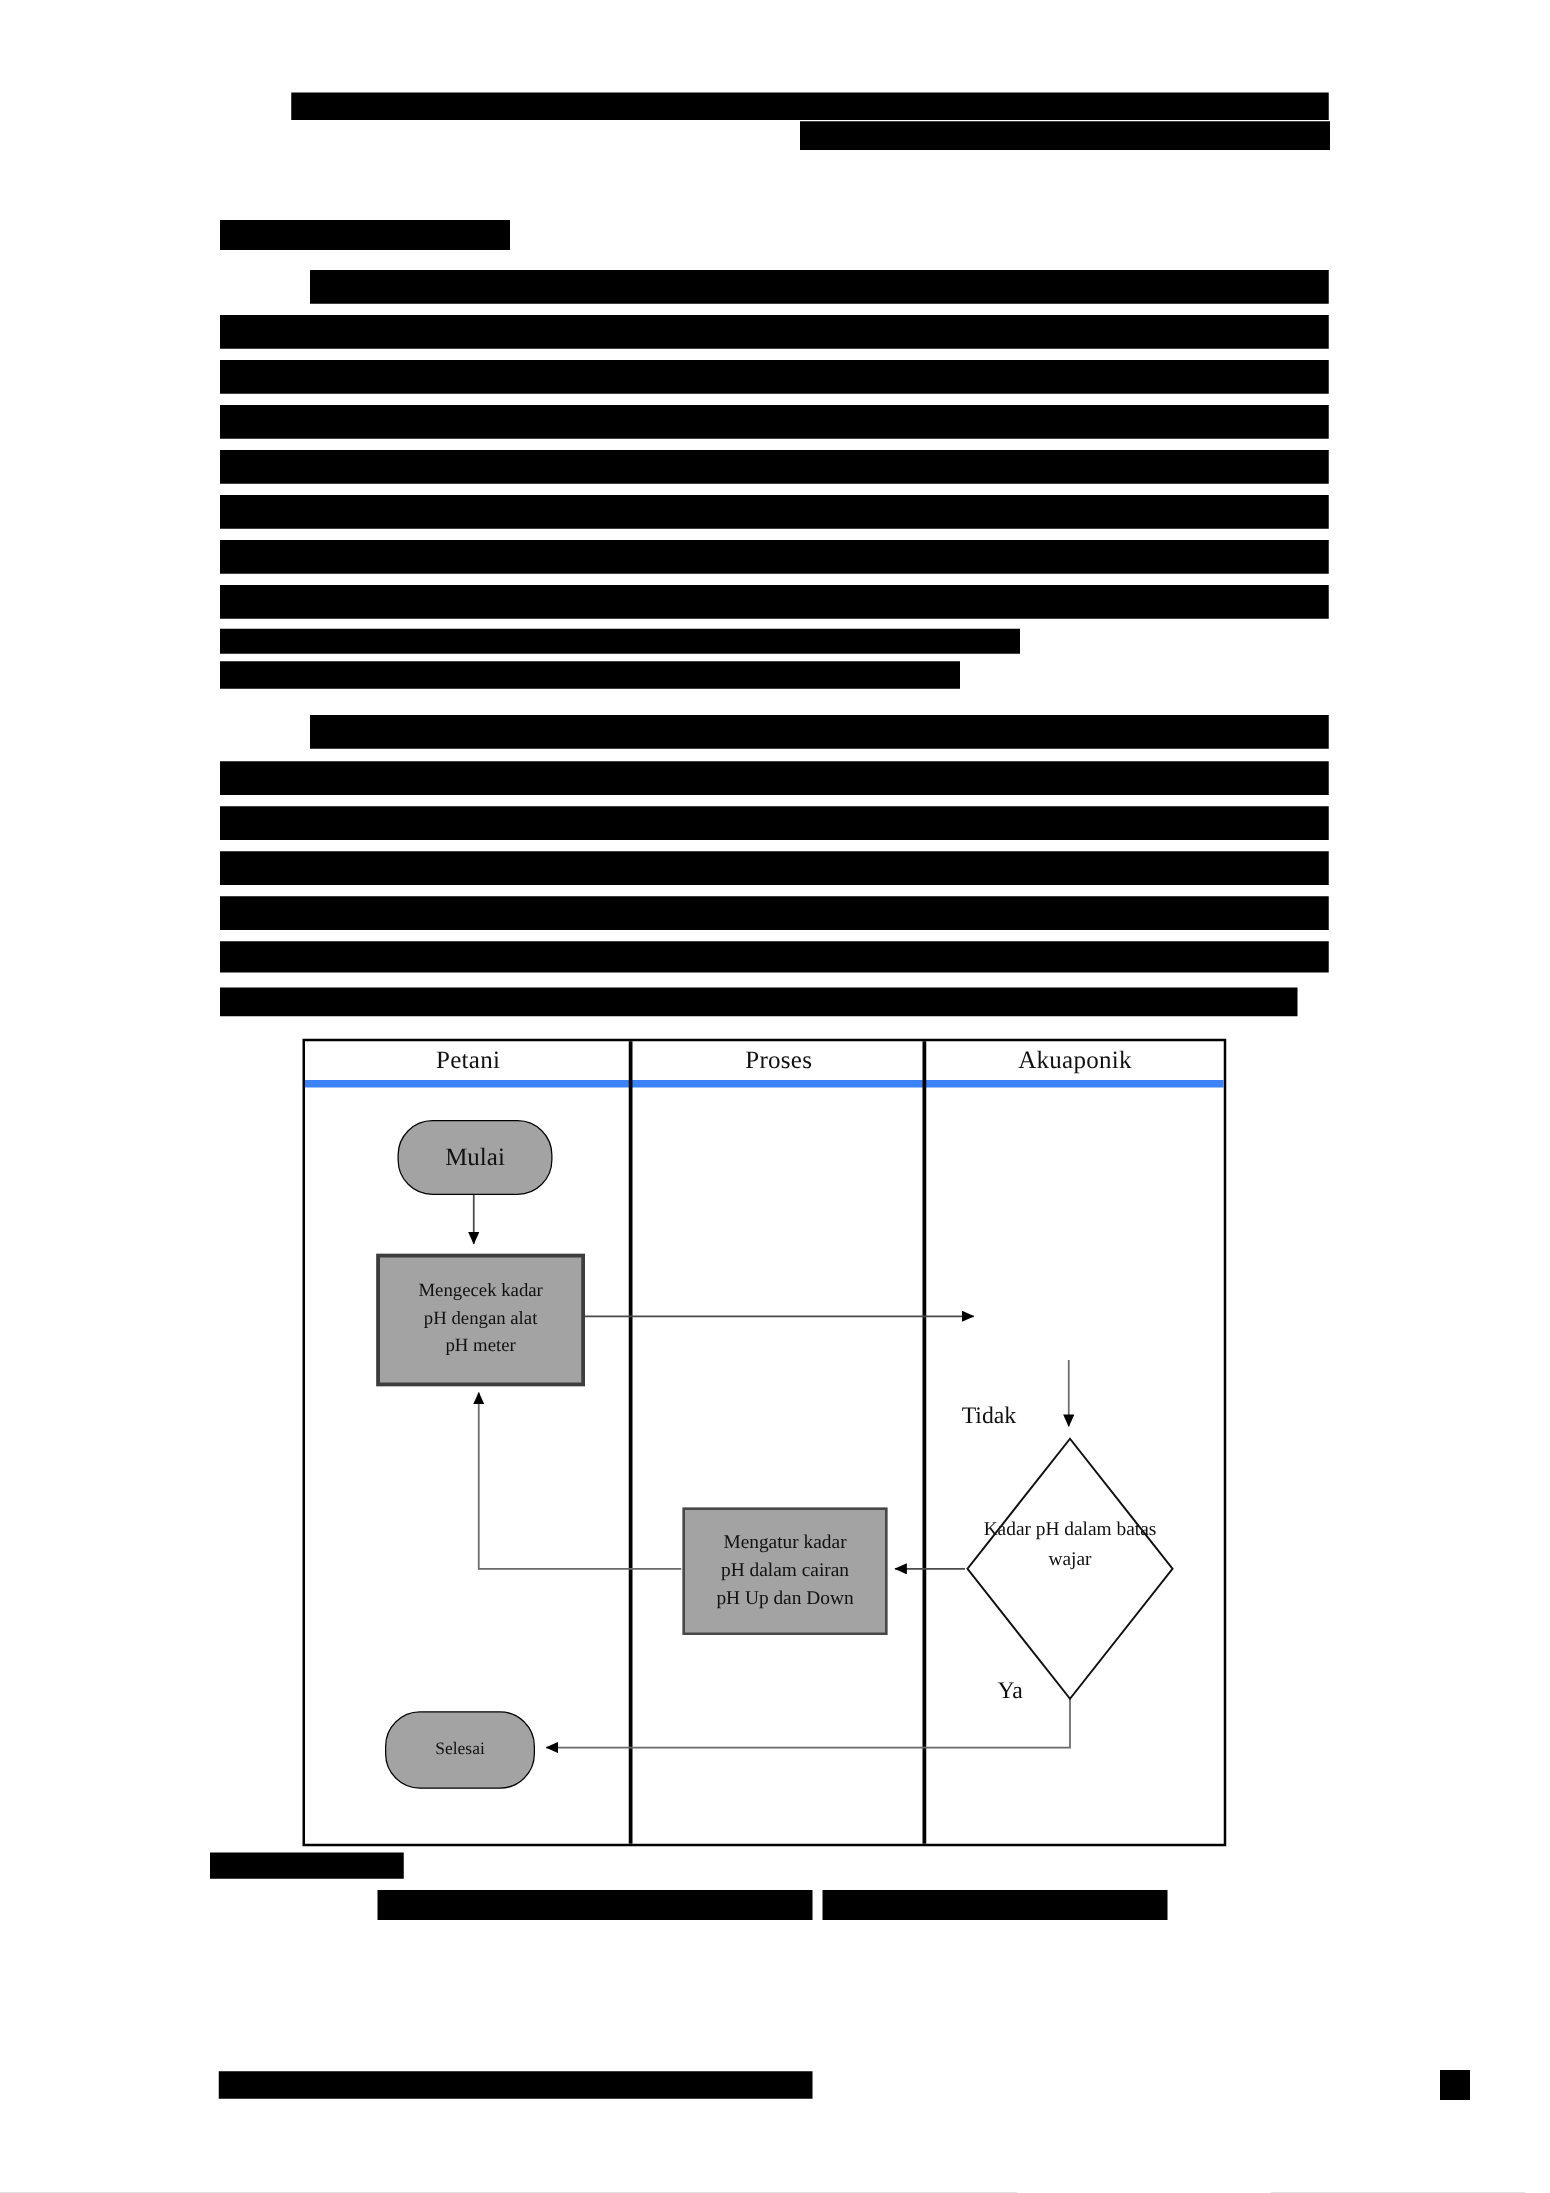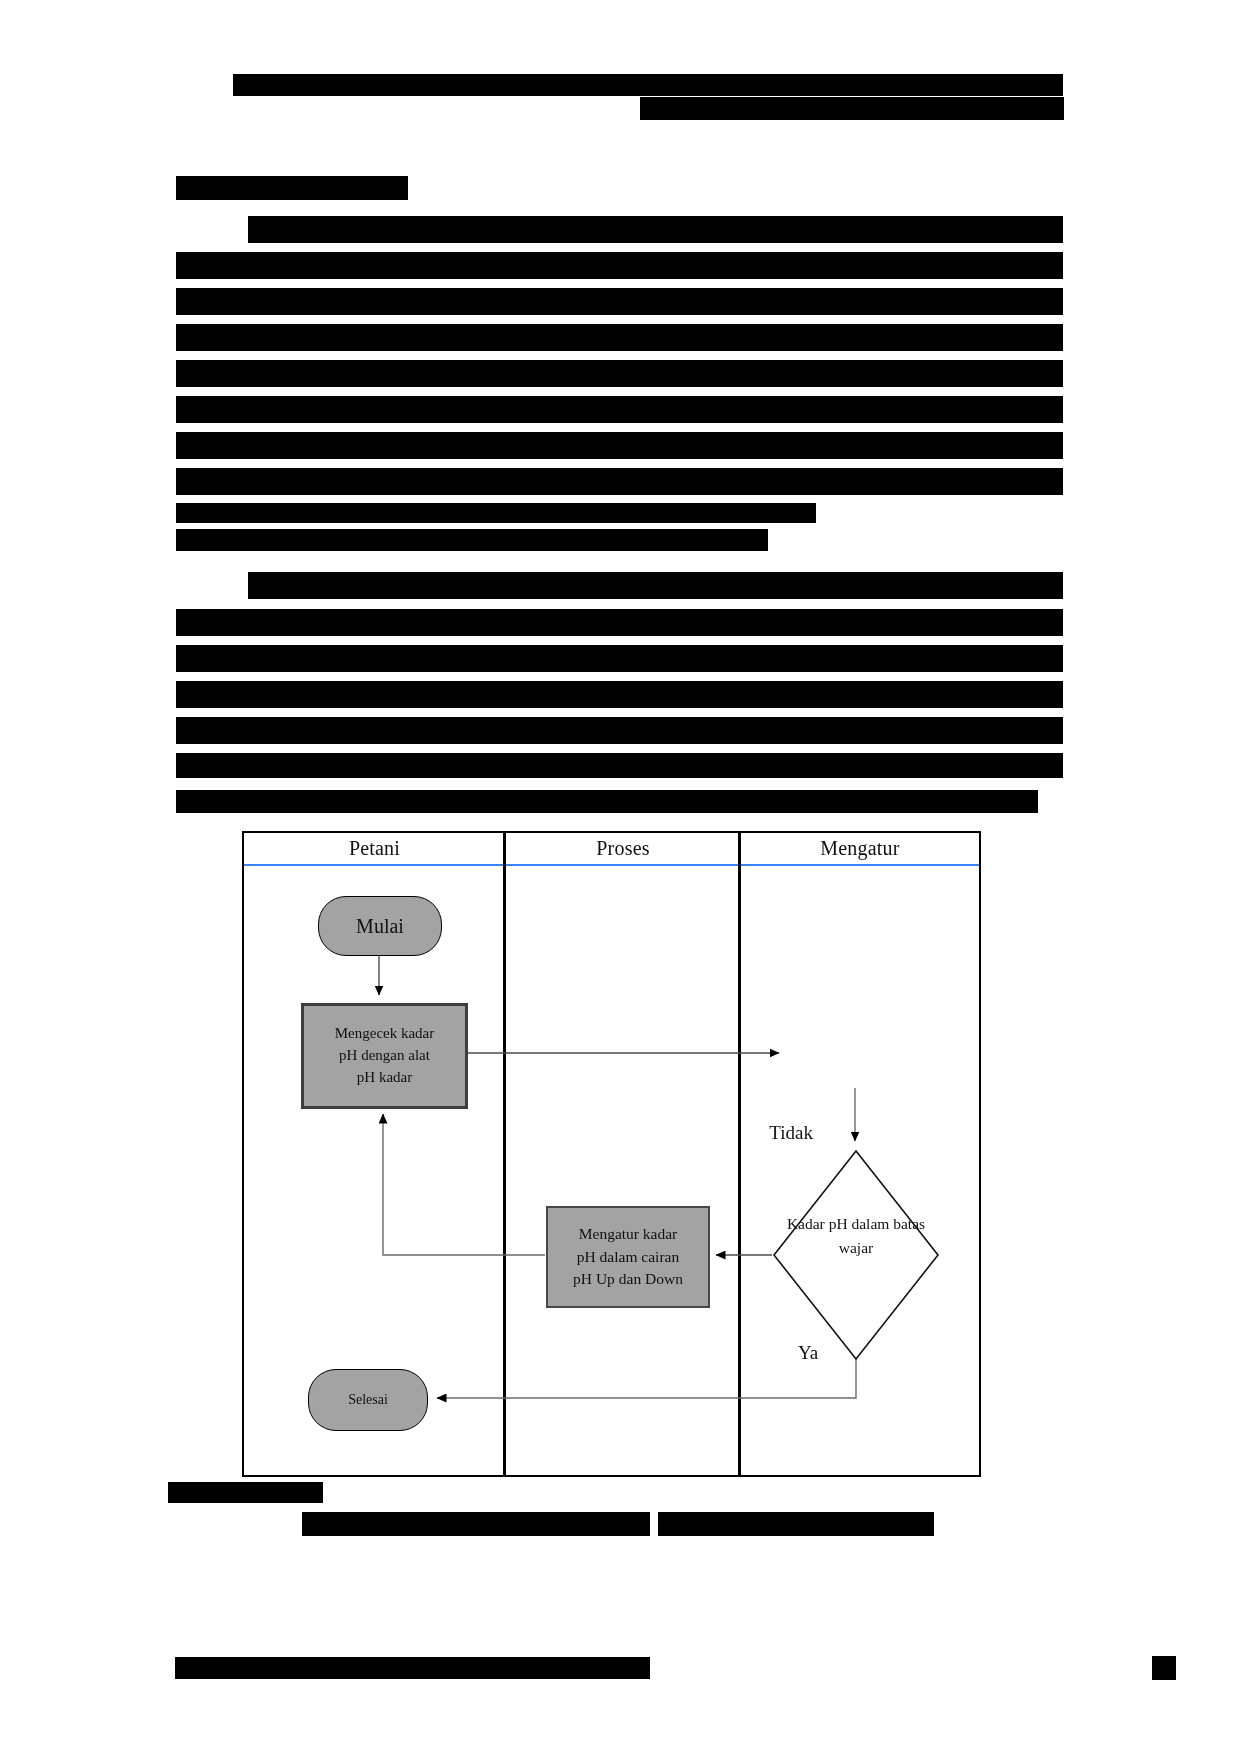--- a/index.html
+++ b/index.html
@@ -26,21 +26,21 @@
     background:#fff;
     z-index:1;
   }
   .lane-divider{
     position:absolute;top:0;bottom:0;width:3px;background:#000;
   }
   .lane-divider.d1{left:259px;}
   .lane-divider.d2{left:494px;}
   .fc-header{
     position:absolute;left:0;top:0;right:0;height:31px;
-    border-bottom:2px solid #3b82f6;
+    border-bottom:6px solid #3b82f6;
     display:flex;
   }
   .fc-header .hcell{
     display:flex;align-items:center;justify-content:center;
     font-size:20px;letter-spacing:.2px;
   }
   .hc1{width:261px;}
   .hc2{width:236px;}
   .hc3{flex:1;}
   
@@ -126,21 +126,21 @@
       <div class="bar" style="left: 302px; top: 1512px; width: 348px; height: 24px; background: rgb(0, 0, 0);"></div>
       <div class="bar" style="left: 658px; top: 1512px; width: 276px; height: 24px; background: rgb(0, 0, 0);"></div>
       <div class="bar" style="left: 175px; top: 1657px; width: 475px; height: 22px; background: rgb(0, 0, 0);"></div>
       <div class="bar" style="left: 1152px; top: 1656px; width: 24px; height: 24px; background: rgb(0, 0, 0);"></div>
     </div>
 
   <div class="fc-table">
     <div class="fc-header">
       <div class="hcell hc1">Petani</div>
       <div class="hcell hc2">Proses</div>
-      <div class="hcell hc3">Mengatur</div>
+      <div class="hcell hc3">Akuaponik</div>
     </div>
     <div class="lane-divider d1"></div>
     <div class="lane-divider d2"></div>
   </div>
 
   <svg class="connectors" width="1240" height="1754" viewBox="0 0 1240 1754">
     <defs>
       <marker id="ah" markerWidth="11" markerHeight="9" refX="9.5" refY="4.5" orient="auto" markerUnits="userSpaceOnUse">
         <polygon points="0,0 10,4.5 0,9" fill="#000"></polygon>
       </marker>
@@ -154,21 +154,21 @@
     <polygon points="856,1151 938,1255 856,1359 774,1255" fill="#ffffff" stroke="#111" stroke-width="1.6"></polygon>
   </svg>
 
   <div class="node node-start">
     <span>Mulai</span>
   </div>
 
   <div class="node node-check">
     <span>Mengecek kadar</span>
     <span>pH dengan alat</span>
-    <span>pH kadar</span>
+    <span>pH meter</span>
   </div>
 
 
   <div class="decision-label">
     <span>Kadar pH</span>
     <span>dalam</span>
     <span>batas wajar</span>
   </div>
 
   <div class="node node-adjust">

